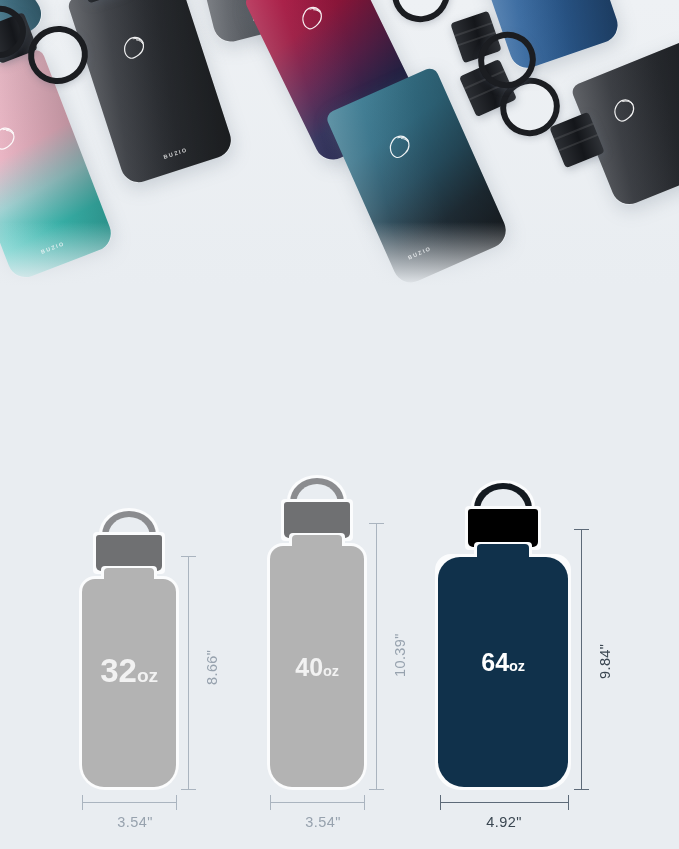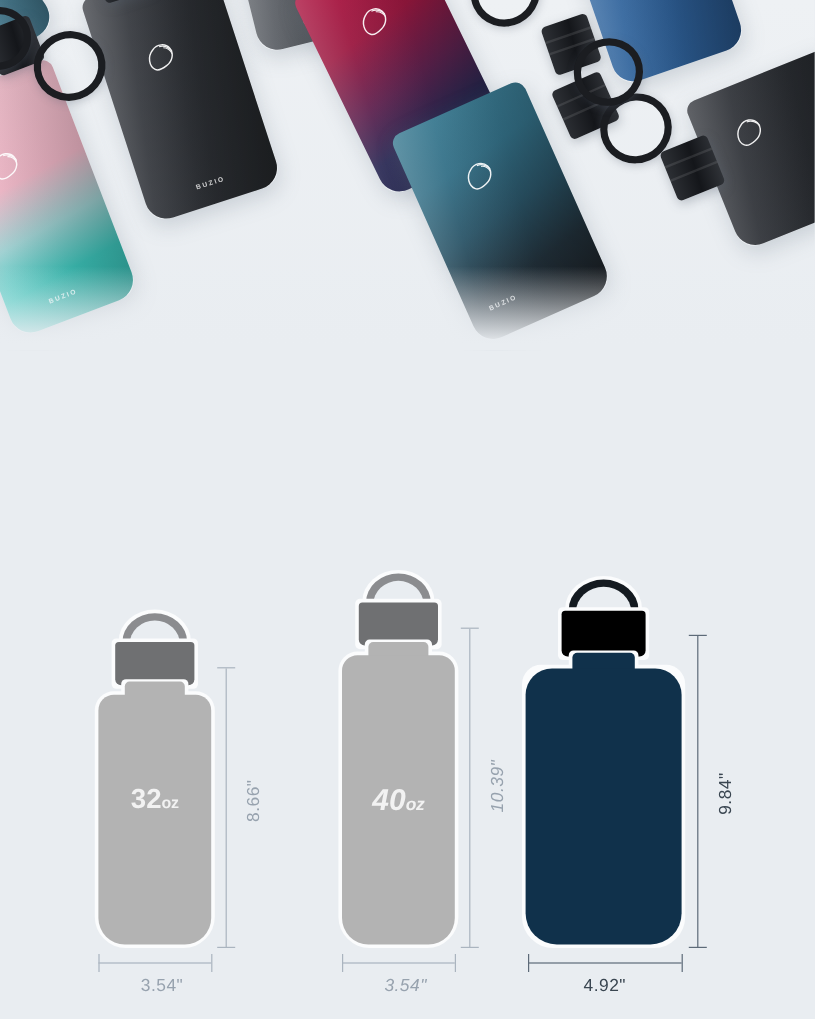--- a/index.html
+++ b/index.html
@@ -187,21 +187,21 @@
         <div class="dhalo" style="left:14px;top:24px;width:72px;height:42px;border-radius:4px;"></div>
         <div class="dcollar" style="left:17px;top:27px;width:66px;height:36px;background:#6f7072;"></div>
 
         <div class="dhalo" style="left:22px;top:58px;width:56px;height:20px;border-radius:4px;"></div>
         <div class="dhalo" style="left:0;top:68px;width:100px;height:214px;"></div>
 
         <div class="dneck" style="left:25px;top:60px;width:50px;height:18px;background:#b3b3b3;"></div>
 
         <div class="dbody" style="left:3px;top:71px;width:94px;height:208px;background:#b3b3b3;"></div>
 
-        <div class="dlabel" style="left:0;top:144px;font-size:23px;color:#f2f2f2;">
+        <div class="dlabel" style="left:0;top:144px;font-size:33px;color:#f2f2f2;">
           <span>32</span><span class="u">oz</span>
         </div>
       </div>
 
       <div>
         <div class="vline" style="left:118px;bottom:50px;height:233px;"></div>
         <div class="varr" style="left:115px;bottom:279px;border-bottom:5px solid #aab4bf;"></div>
         <div class="varr" style="left:115px;bottom:50px;border-top:5px solid #aab4bf;"></div>
         <div class="vtick" style="left:111px;bottom:283px;width:15px;"></div>
         <div class="vtick" style="left:111px;bottom:50px;width:15px;"></div>
@@ -211,21 +211,21 @@
       <div>
         <div class="hline" style="left:12px;bottom:37px;width:94px;"></div>
         <div class="harr" style="left:12px;bottom:33.5px;border-right:5px solid #aab4bf;"></div>
         <div class="harr" style="left:101px;bottom:33.5px;border-left:5px solid #aab4bf;"></div>
         <div class="hvtick" style="left:12px;bottom:30px;height:15px;"></div>
         <div class="hvtick" style="left:106px;bottom:30px;height:15px;"></div>
         <div class="htext" style="left:0;bottom:10px;">3.54"</div>
       </div>
     </div>
 
-    <div class="dgrp" style="left:273px;width:130px;height:400px;font-style:italic;">
+    <div class="dgrp" style="left:258px;width:130px;height:400px;">
 
       <div class="dbottle" style="left:9px;bottom:50px;width:100px;height:315px;">
         <div class="dloop" style="left:20px;top:0;width:60px;height:52px;background:#fbfcfd;"></div>
         <div class="dloop" style="left:23px;top:3px;width:54px;height:48px;background:#8b8c8f;"></div>
         <div class="dloop-in" style="left:29px;top:9px;width:42px;height:40px;background:#e9edf1;"></div>
         <div class="dhalo" style="left:14px;top:24px;width:72px;height:42px;border-radius:4px;"></div>
         <div class="dcollar" style="left:17px;top:27px;width:66px;height:36px;background:#6f7072;"></div>
         <div class="dhalo" style="left:22px;top:58px;width:56px;height:20px;border-radius:4px;"></div>
         <div class="dhalo" style="left:0;top:68px;width:100px;height:247px;"></div>
         <div class="dneck" style="left:25px;top:60px;width:50px;height:18px;background:#b3b3b3;"></div>
@@ -260,20 +260,23 @@
         <div class="dloop" style="left:36px;top:0;width:64px;height:54px;background:#fbfcfd;"></div>
         <div class="dloop" style="left:39px;top:3px;width:58px;height:50px;background:#141a20;"></div>
         <div class="dloop-in" style="left:45px;top:9px;width:46px;height:42px;background:#e9edf1;"></div>
         <div class="dhalo" style="left:30px;top:26px;width:76px;height:44px;border-radius:4px;"></div>
         <div class="dcollar" style="left:33px;top:29px;width:70px;height:38px;background:#000000;"></div>
         <div class="dhalo" style="left:39px;top:62px;width:58px;height:22px;border-radius:4px;"></div>
         <div class="dhalo" style="left:0;top:74px;width:136px;height:236px;"></div>
         <div class="dneck" style="left:42px;top:64px;width:52px;height:20px;background:#10314b;"></div>
         <div class="dbody" style="left:3px;top:77px;width:130px;height:230px;background:#10314b;
                     border-radius:22px 22px 26px 26px;"></div>
+        <div class="dlabel" style="left:0;top:168px;font-size:25px;color:#ffffff;">
+          <span>64</span><span class="u">oz</span>
+        </div>
       </div>
 
       <div>
         <div class="vline" style="left:153px;bottom:50px;height:260px;"></div>
         <div class="varr" style="left:150px;bottom:306px;border-bottom:5px solid #5d6a78;"></div>
         <div class="varr" style="left:150px;bottom:50px;border-top:5px solid #5d6a78;"></div>
         <div class="vtick" style="left:146px;bottom:310px;width:15px;"></div>
         <div class="vtick" style="left:146px;bottom:50px;width:15px;"></div>
         <div class="vtext" style="left:169px;bottom:145px;">9.84"</div>
       </div>

